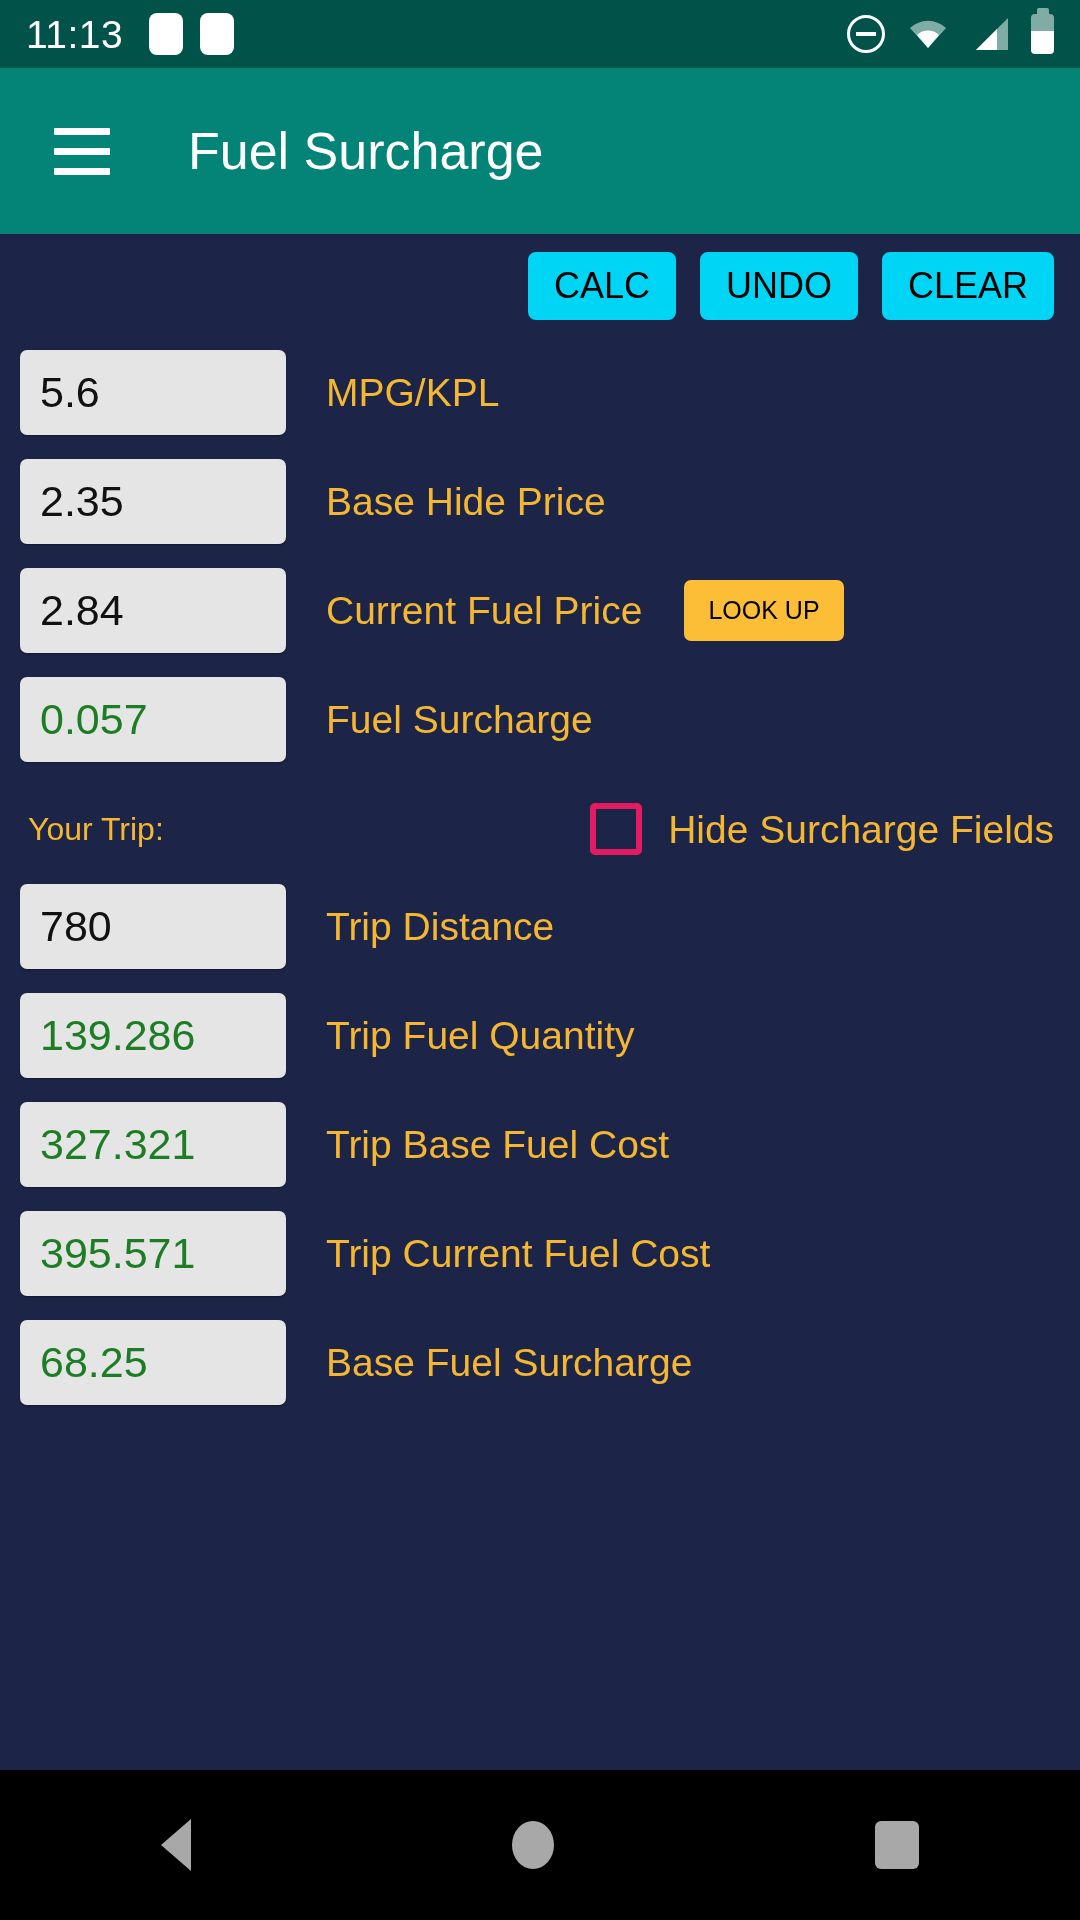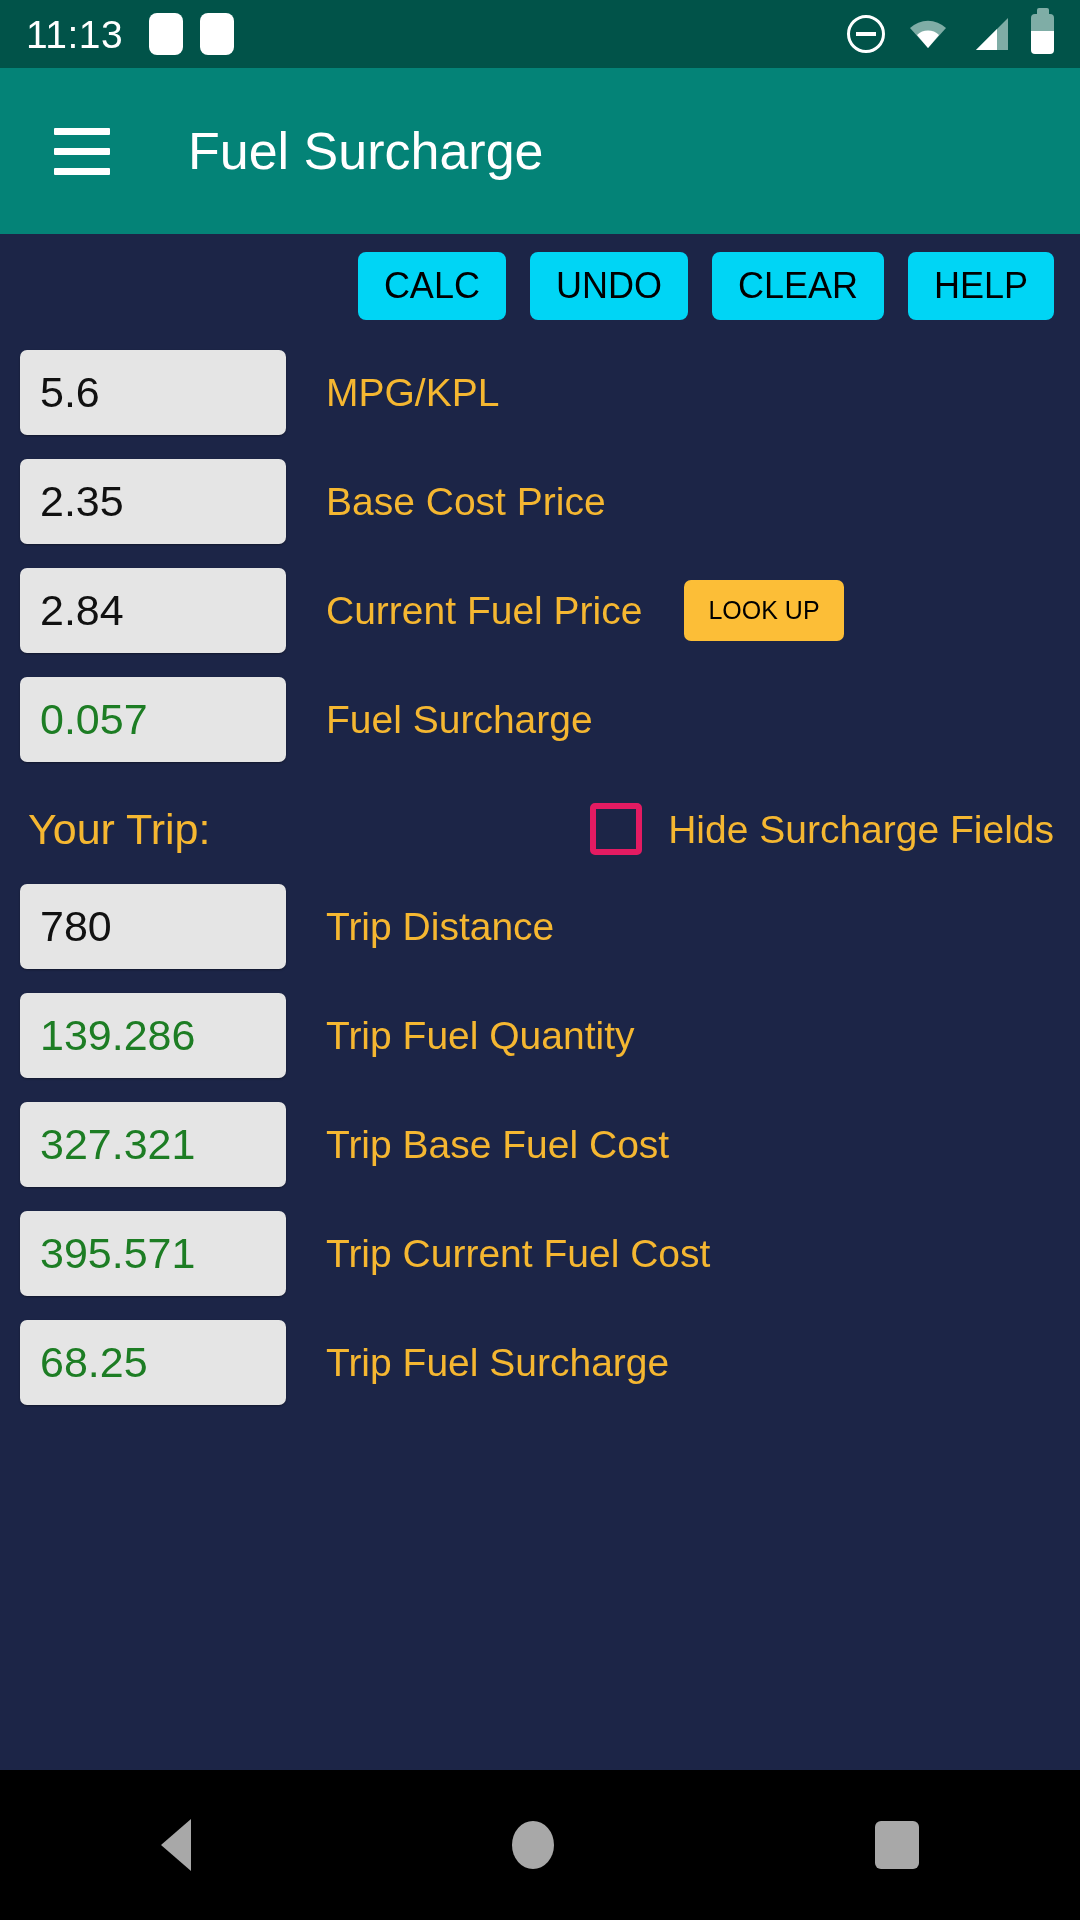--- a/index.html
+++ b/index.html
@@ -183,21 +183,21 @@
 
   .trip-row {
     display: flex;
     align-items: center;
     height: 98px;
     padding-left: 28px;
     padding-right: 26px;
   }
   .trip-title {
     color: #f5b731;
-    font-size: 43px;
+    font-size: 32px;
     line-height: 1;
     white-space: nowrap;
   }
   .trip-spacer { flex: 1 1 auto; }
   .checkbox-wrap { display: flex; align-items: center; cursor: pointer; }
   .checkbox-box {
     width: 52px; height: 52px;
     border: 6px solid #e31b62;
     border-radius: 5px;
     background: transparent;
@@ -278,35 +278,34 @@
     </div>
     <div class="appbar-title">Fuel Surcharge</div>
   </div>
 
   <div class="content">
 
     <div class="button-row">
       <button class="topbtn">CALC</button>
       <button class="topbtn">UNDO</button>
       <button class="topbtn">CLEAR</button>
-      <button class="topbtn">HELP</button>
     </div>
 
     <div id="surcharge-fields">
         <div class="field-row">
           <div class="field-box">
             <div class="field-value">5.6</div>
           </div>
           <div class="field-label">MPG/KPL</div>
         </div>
         <div class="field-row">
           <div class="field-box">
             <div class="field-value">2.35</div>
           </div>
-          <div class="field-label">Base Cost Price</div>
+          <div class="field-label">Base Hide Price</div>
         </div>
         <div class="field-row">
           <div class="field-box">
             <div class="field-value">2.84</div>
           </div>
           <div class="field-label">Current Fuel Price</div>
           <button class="lookup-btn">LOOK UP</button>
         </div>
         <div class="field-row">
           <div class="field-box">
@@ -347,21 +346,21 @@
         <div class="field-row">
           <div class="field-box">
             <div class="field-value computed">395.571</div>
           </div>
           <div class="field-label">Trip Current Fuel Cost</div>
         </div>
         <div class="field-row">
           <div class="field-box">
             <div class="field-value computed">68.25</div>
           </div>
-          <div class="field-label">Trip Fuel Surcharge</div>
+          <div class="field-label">Base Fuel Surcharge</div>
         </div>
       </div>
 
   </div>
 
   <div class="navbar">
     <div class="nav-back"></div>
     <div class="nav-home"></div>
     <div class="nav-recent"></div>
   </div>

